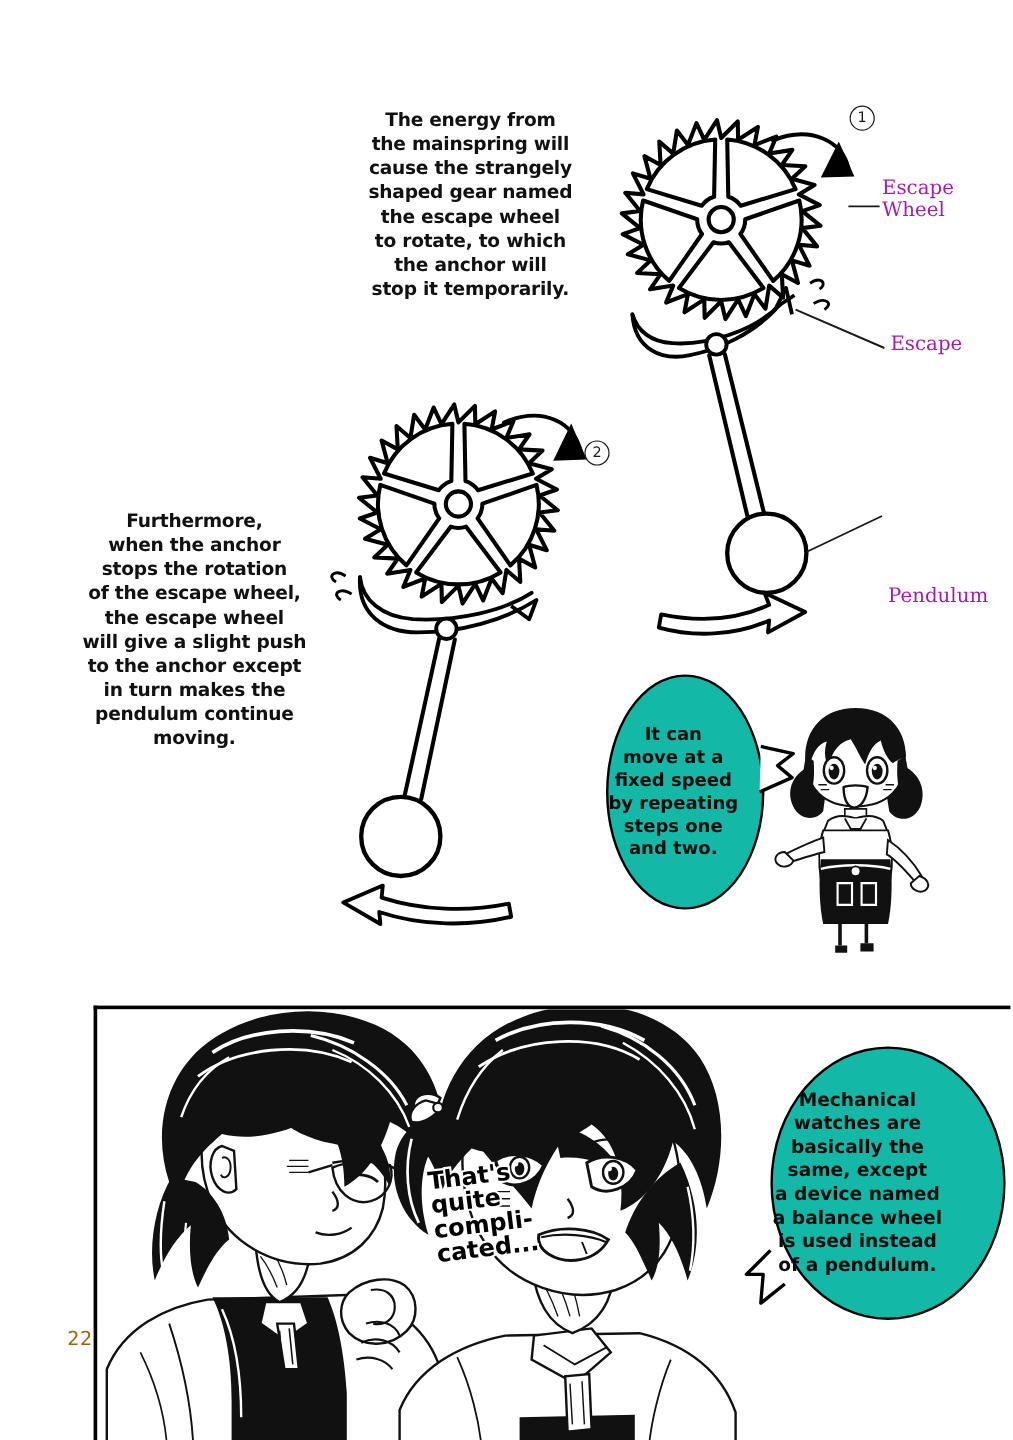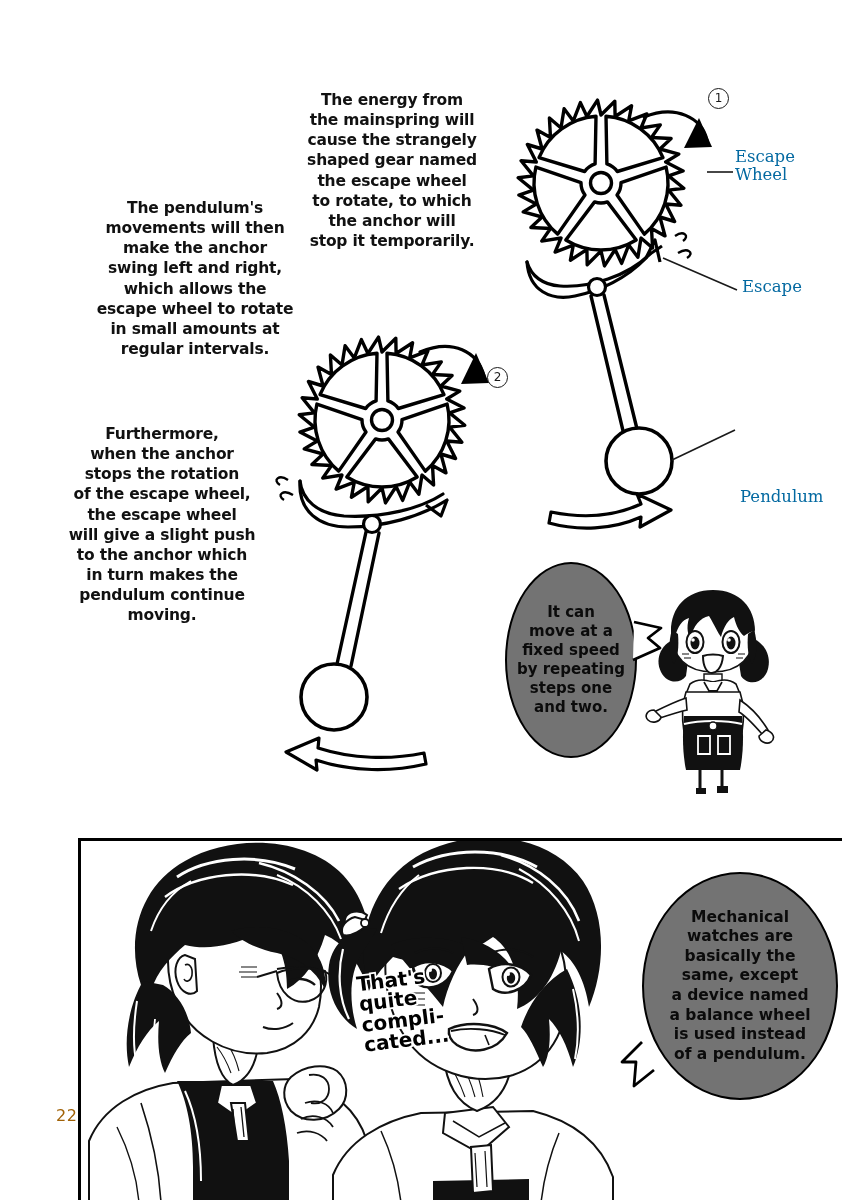--- a/index.html
+++ b/index.html
@@ -33,21 +33,21 @@
   }
   #narr-mainspring { left: 292px; top: 90px;  width: 200px; }
   #narr-pendulum   { left:  95px; top: 198px; width: 200px; }
   #narr-furthermore{ left:  62px; top: 424px; width: 200px; }
 
   
   .label-serif {
     position: absolute;
     font-family: "DejaVu Serif", serif;
     font-size: 16.5px;
-    color: #0369a1;
+    color: #a21caf;
     line-height: 1.12;
     white-space: pre-line;
   }
   #label-escape-wheel { left: 735px; top: 148px; }
   #label-anchor       { left: 742px; top: 278px; }
   #label-pendulum     { left: 740px; top: 440px; margin-top: 48px; }
 
   
   .step-num {
     position: absolute;
@@ -60,26 +60,26 @@
     line-height: 19px;
     text-align: center;
     color: #1a1a1a;
   }
   #step-1 { left: 708px; top: 88px; }
   #step-2 { left: 487px; top: 367px; }
 
   
   .bubble {
     position: absolute;
-    background: #737373;
+    background: #14b8a6;
     border: 2.6px solid #000;
     border-radius: 50%;
     display: flex;
     align-items: center;
-    justify-content: center;
+    justify-content: flex-start;
     box-sizing: border-box;
   }
   .bubble .btext {
     text-align: center;
     font-family: "DejaVu Sans", sans-serif;
     font-weight: 600;
     line-height: 1.26;
     white-space: pre-line;
     color: #0b0b0b;
   }
@@ -283,36 +283,28 @@
 
   <div class="narration" id="narr-mainspring">The energy from
 the mainspring will
 cause the strangely
 shaped gear named
 the escape wheel
 to rotate, to which
 the anchor will
 stop it temporarily.</div>
 
-  <div class="narration" id="narr-pendulum">The pendulum's
-movements will then
-make the anchor
-swing left and right,
-which allows the
-escape wheel to rotate
-in small amounts at
-regular intervals.</div>
 
   <div class="narration" id="narr-furthermore">Furthermore,
 when the anchor
 stops the rotation
 of the escape wheel,
 the escape wheel
 will give a slight push
-to the anchor which
+to the anchor except
 in turn makes the
 pendulum  continue
 moving.</div>
 
   <div class="label-serif" id="label-escape-wheel">Escape
 Wheel</div>
 
   <div class="label-serif" id="label-anchor">Escape</div>
 
   <div class="label-serif" id="label-pendulum">Pendulum</div>

